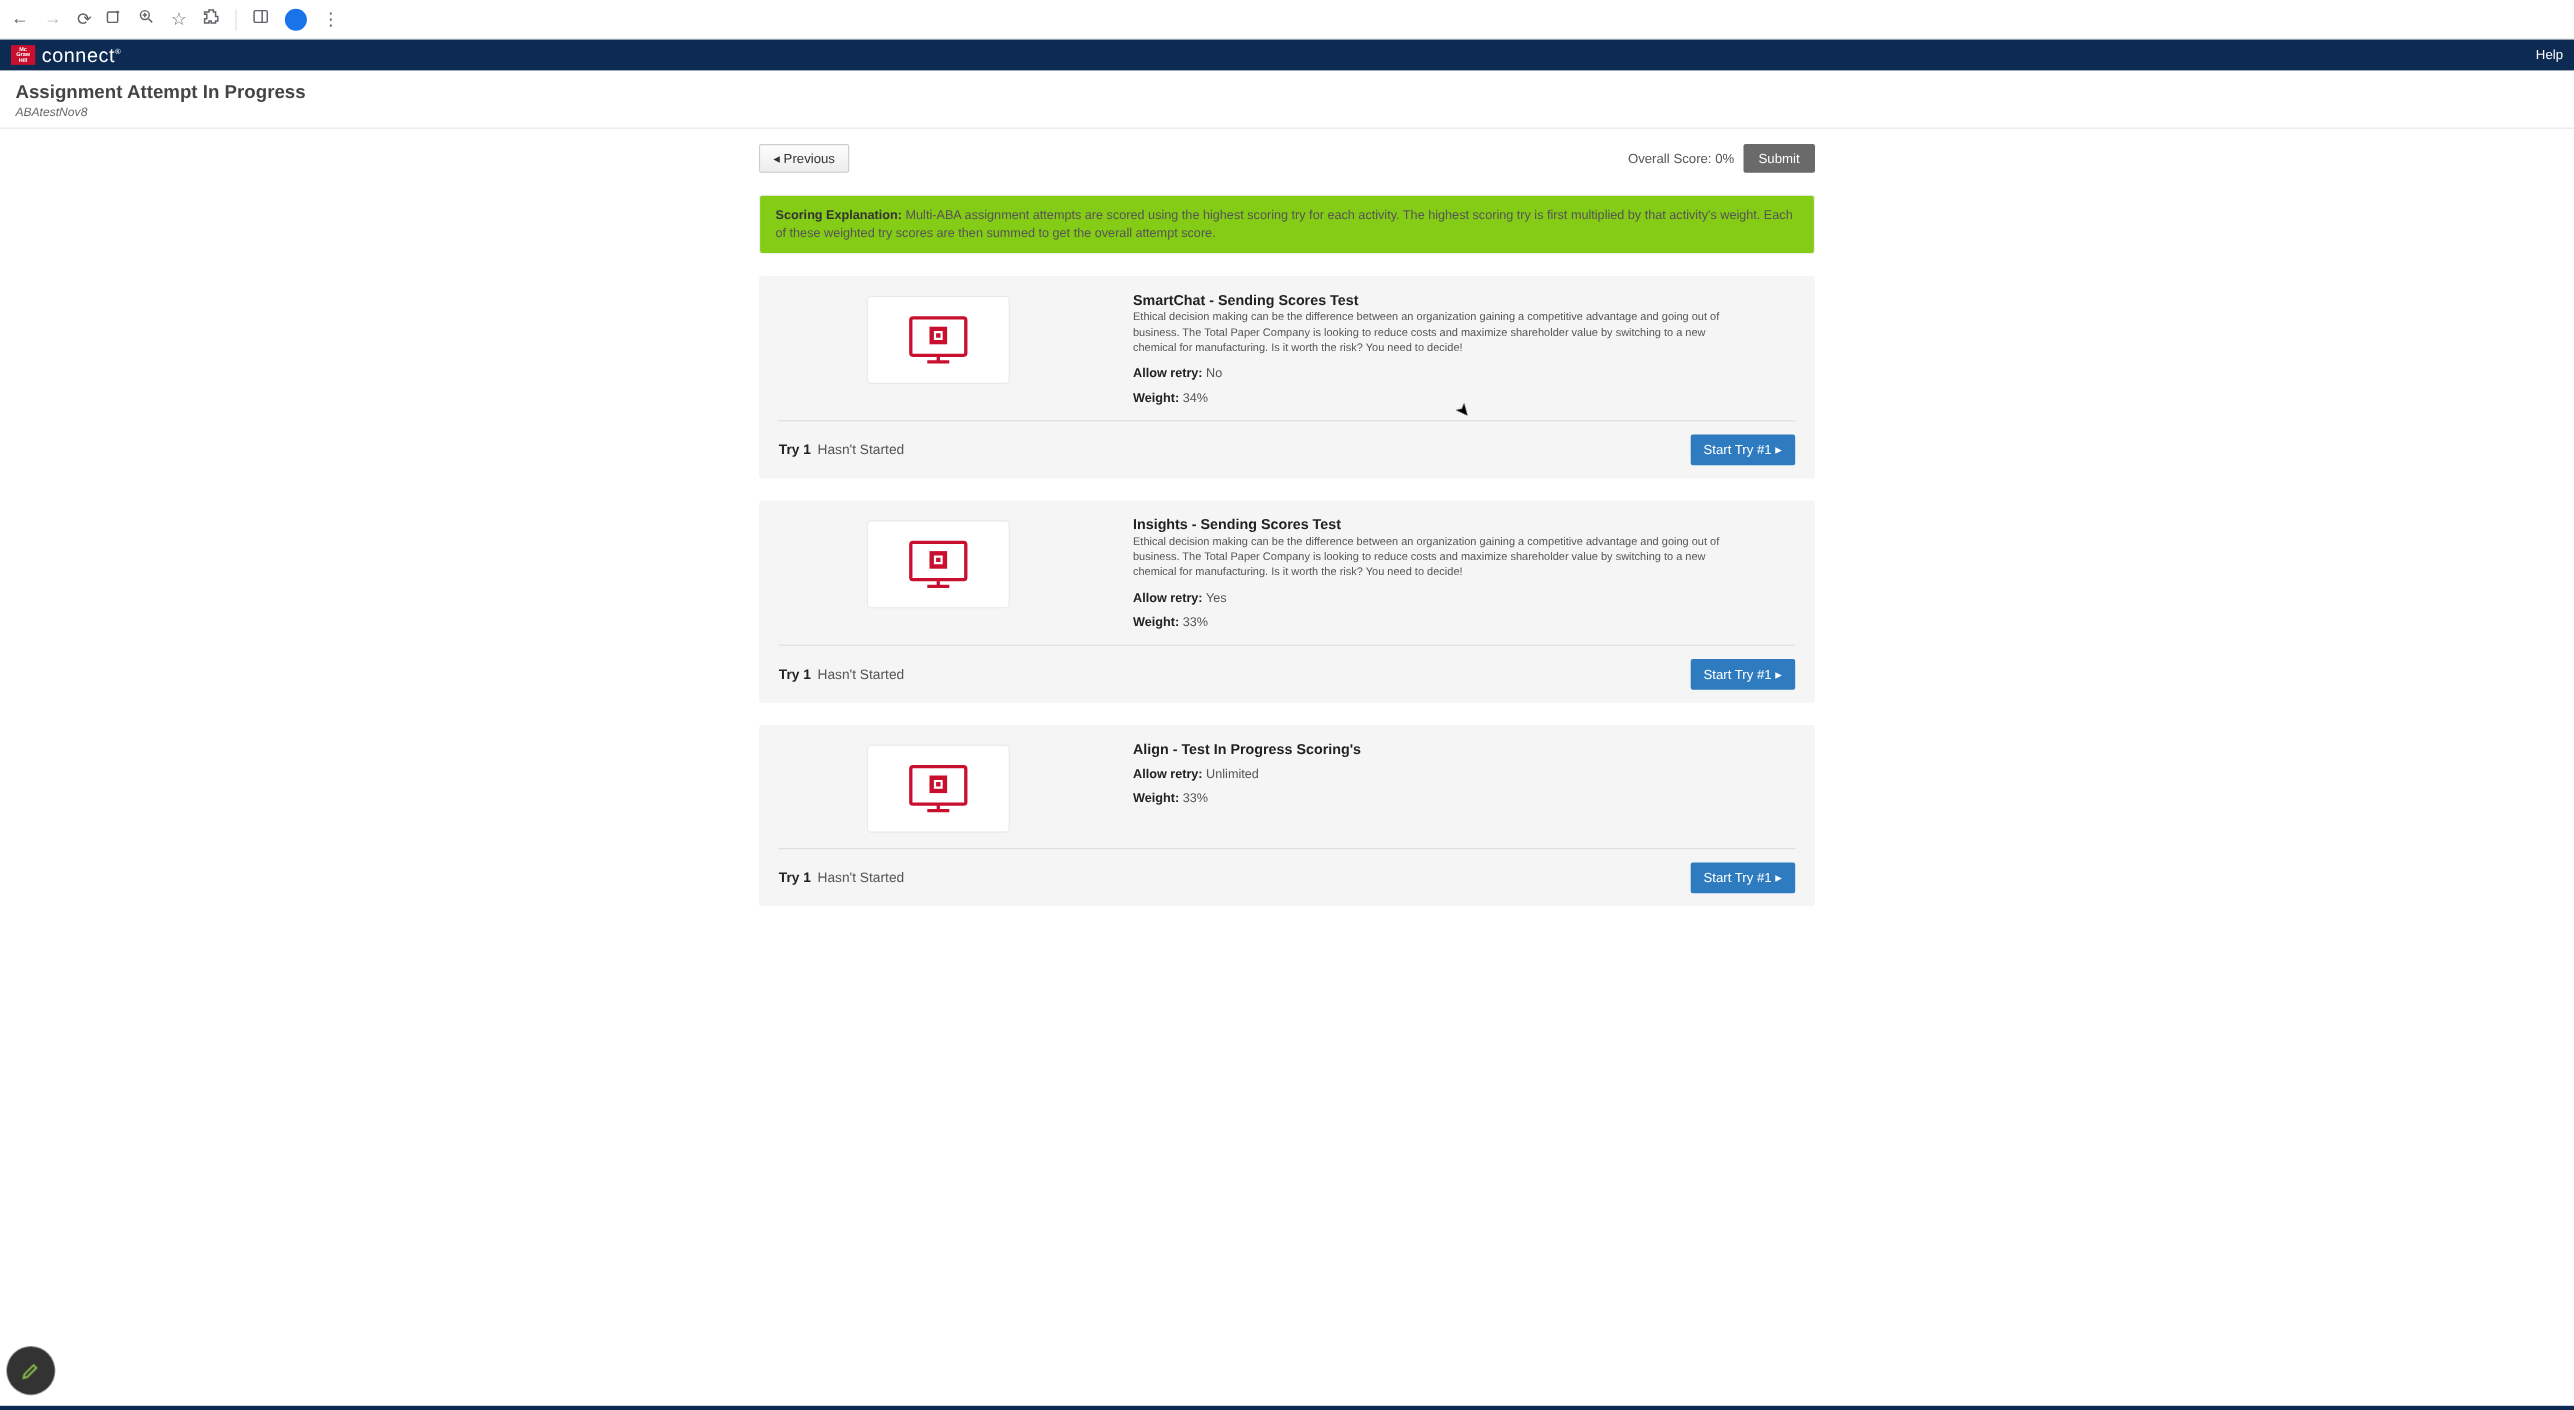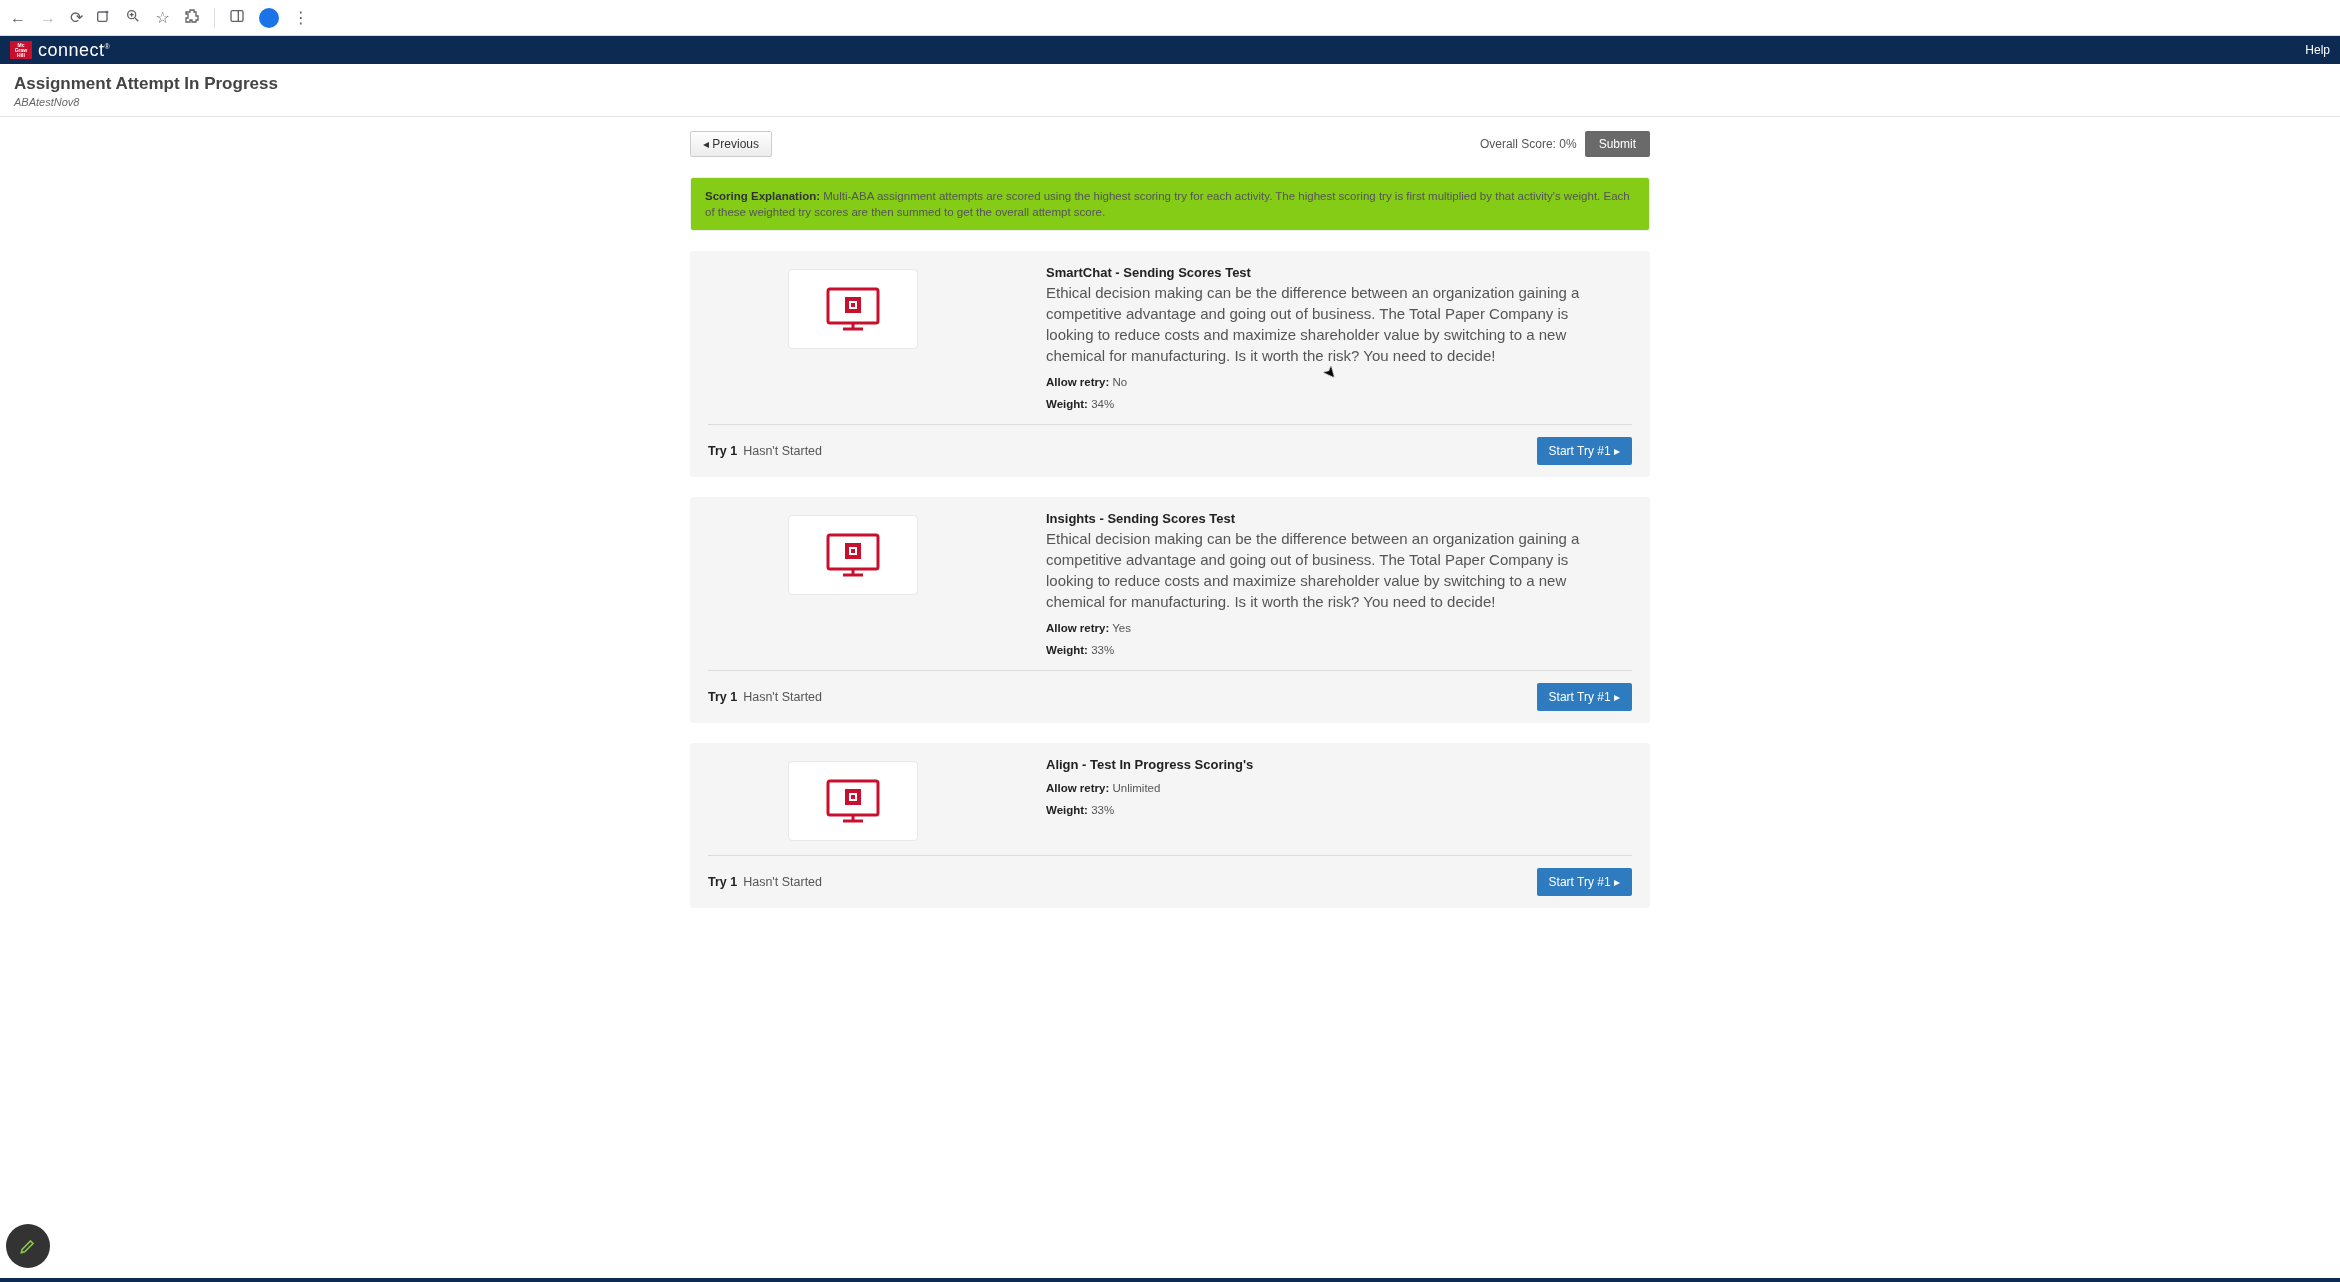--- a/index.html
+++ b/index.html
@@ -41,23 +41,23 @@
 
 .scoring-box { background: #84cc16; border: 1px solid #eee; padding: 10px 14px; margin-top: 20px; font-size: 11.5px; color: #555; line-height: 1.4; border-radius: 3px; }
 .scoring-box strong { color: #333; }
 
 .activity-card { background: #f5f5f5; border-radius: 3px; margin-top: 20px; padding: 0; }
 .card-body { display: flex; padding: 14px 18px 14px 18px; gap: 32px; }
 .thumb-wrap { width: 290px; display: flex; align-items: flex-start; justify-content: center; padding-top: 4px; }
 .thumb { width: 130px; height: 80px; background: #fff; border: 1px solid #e8e8e8; border-radius: 4px; display: flex; align-items: center; justify-content: center; }
 .monitor-icon { stroke: #c8102e; fill: none; }
 
-.card-info { flex: 1; margin-left: 16px; }
+.card-info { flex: 1; }
 .card-title { font-weight: bold; font-size: 13px; color: #222; margin-bottom: 2px; }
-.card-desc { font-size: 15px; color: #555; line-height: 1.4; max-width: 560px; }
+.card-desc { font-size: 10px; color: #555; line-height: 1.4; max-width: 560px; }
 .meta-row { font-size: 11.5px; color: #555; margin-top: 10px; }
 .meta-row strong { color: #222; }
 
 .try-row { border-top: 1px solid #dcdcdc; margin: 0 18px; padding: 12px 0; display: flex; align-items: center; }
 .try-label { font-weight: bold; font-size: 12.5px; color: #222; margin-right: 6px; }
 .try-status { font-size: 12.5px; color: #555; }
 .start-btn { margin-left: auto; background: #2e7cbf; color: #fff; border: none; padding: 7px 12px; font-size: 12px; cursor: pointer; border-radius: 2px; }
 
 
 .float-btn { position: fixed; left: 6px; bottom: 14px; width: 44px; height: 44px; border-radius: 50%; background: #333; display: flex; align-items: center; justify-content: center; cursor: pointer; }

